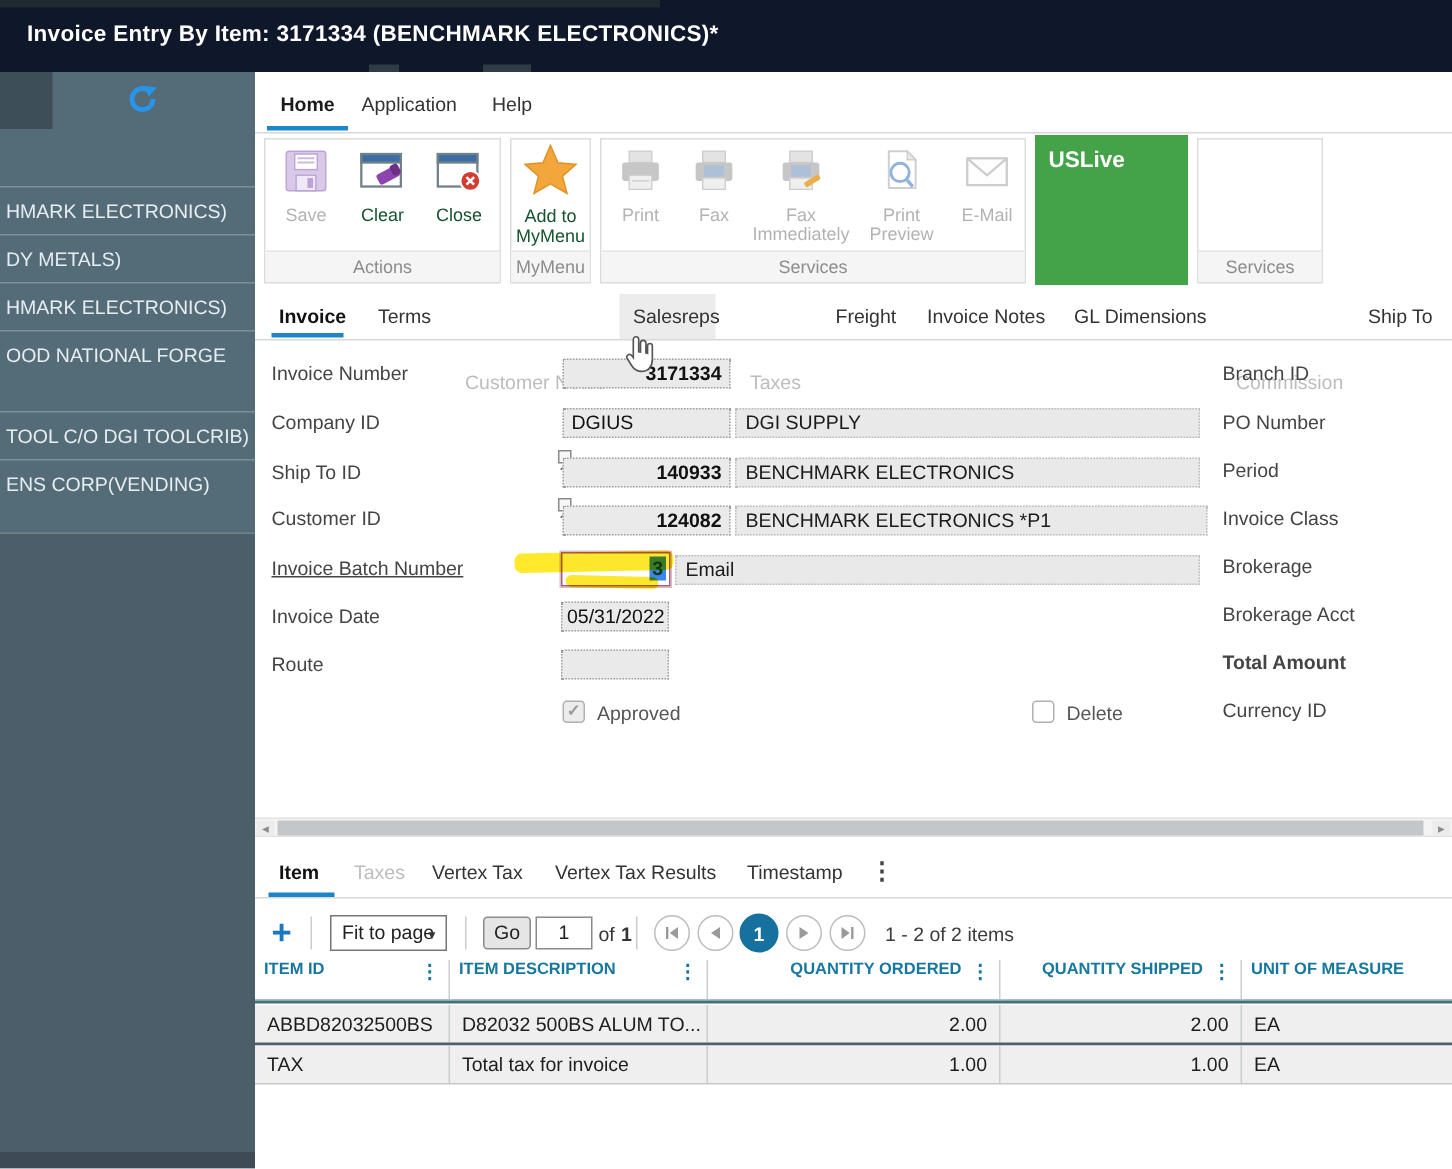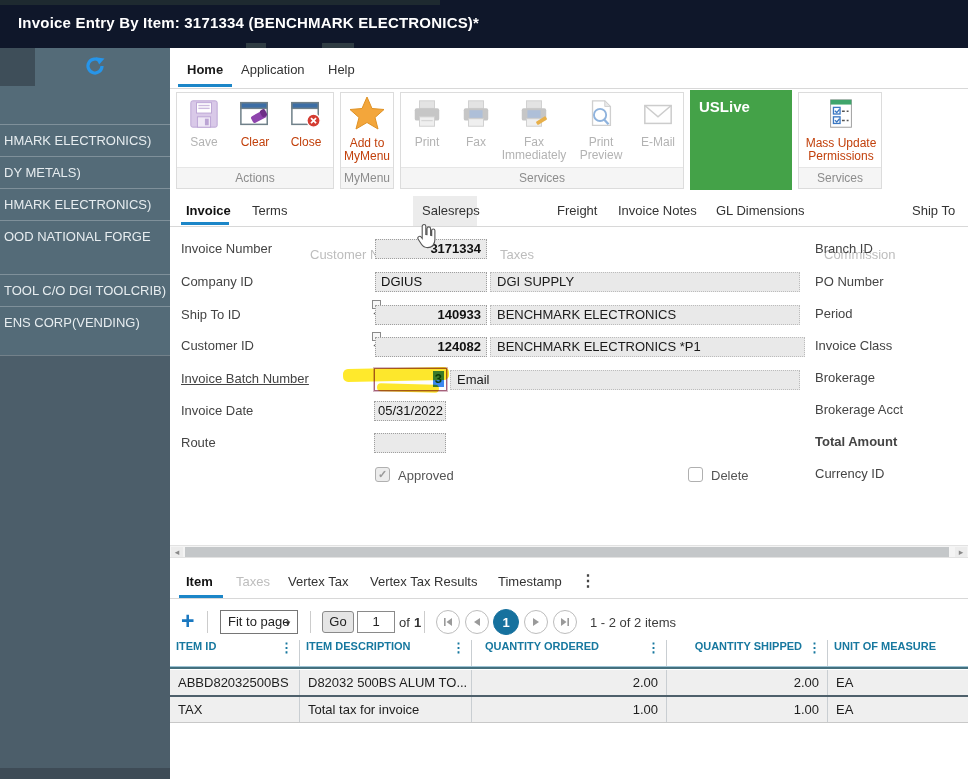--- a/index.html
+++ b/index.html
@@ -21,21 +21,21 @@
   
   .menu-item{top:62px;font-size:13px;color:#333;cursor:pointer;}
   .menu-item.active{font-weight:bold;color:#1a1a1a;}
   .menu-underline{height:3px;background:#1c86c8;}
   .hline{background:#d8d8d8;height:1px;}
   
   .rgroup{border:1px solid #dcdcdc;background:#fff;box-sizing:border-box;}
   .rgroup .glabel{position:absolute;left:0;bottom:0;width:100%;height:20px;background:#f5f5f5;border-top:1px solid #e6e6e6;
                   color:#8c8c8c;font-size:12px;text-align:center;line-height:20px;}
   .rbtn{position:absolute;text-align:center;cursor:pointer;}
-  .rbtn .lbl{font-size:12px;color:#c2410c;line-height:13px;margin-top:2px;}
+  .rbtn .lbl{font-size:12px;color:#14532d;line-height:13px;margin-top:2px;}
   .rbtn.disabled .lbl{color:#b3b3b3;cursor:default;}
   .rbtn .ic{display:block;margin:0 auto;}
   .uslive{background:#44a248;color:#fff;font-size:15px;font-weight:bold;box-sizing:border-box;padding:8px 0 0 9px;}
   
   .ftab{top:203px;font-size:13px;color:#333;cursor:pointer;white-space:nowrap;}
   .ftab.active{color:#111;font-weight:bold;}
   .ftab.disabled{color:#bdbdbd;cursor:default;margin-top:44px;}
   .tab-hover-bg{background:#ececec;}
   .tab-underline{height:3px;background:#1c86c8;}
   
@@ -231,35 +231,20 @@
       <div class="lbl">E-Mail</div>
     </div>
     <div class="glabel">Services</div>
   </div>
 
   <div class="abs uslive" style="left:690px;top:90px;width:102px;height:100px;">
     <span>USLive</span>
   </div>
 
   <div class="abs rgroup" style="left:798px;top:92px;width:84px;height:97px;">
-    <div class="rbtn" style="left:4px;top:4px;width:76px;">
-      <span class="ic">
-        <svg width="34" height="34" viewBox="0 0 36 36">
-          <rect x="7" y="3" width="22" height="29" fill="#fff" stroke="#9b9b9b"></rect>
-          <rect x="7" y="3" width="22" height="5" fill="#3fa56b"></rect>
-          <rect x="10" y="11" width="7" height="7" fill="#fff" stroke="#3b78c2" stroke-width="1.4"></rect>
-          <path d="M11.5 14.5 l2 2 l3-3.5" fill="none" stroke="#3b78c2" stroke-width="1.4"></path>
-          <line x1="19" y1="15" x2="26" y2="15" stroke="#555" stroke-width="1.6" stroke-dasharray="3,2"></line>
-          <rect x="10" y="21" width="7" height="7" fill="#fff" stroke="#3b78c2" stroke-width="1.4"></rect>
-          <path d="M11.5 24.5 l2 2 l3-3.5" fill="none" stroke="#3b78c2" stroke-width="1.4"></path>
-          <line x1="19" y1="25" x2="26" y2="25" stroke="#555" stroke-width="1.6" stroke-dasharray="3,2"></line>
-        </svg>
-      </span>
-      <div class="lbl">Mass Update Permissions</div>
-    </div>
     <div class="glabel">Services</div>
   </div>
 
   <div class="abs tab-hover-bg" style="left:413px;top:196px;width:64px;height:30px;"></div>
   <div class="abs ftab active" style="left:186px;">Invoice</div>
   <div class="abs ftab" style="left:252px;">Terms</div>
   <div class="abs ftab disabled" style="left:310px;">Customer Notes</div>
   <div class="abs ftab" style="left:422px;">Salesreps</div>
   <div class="abs ftab disabled" style="left:500px;">Taxes</div>
   <div class="abs ftab" style="left:557px;">Freight</div>
@@ -384,21 +369,21 @@
 
   <div class="abs" style="left:170px;top:640px;width:798px;height:26px;border-bottom:1px solid #9cc3d4;">
     <div class="gh" style="left:0;width:130px;">
       <span class="glbl">ITEM ID</span>
       <span class="dots">⋮</span>
     </div>
     <div class="gh" style="left:130px;width:172px;">
       <span class="glbl">ITEM DESCRIPTION</span>
       <span class="dots">⋮</span>
     </div>
-    <div class="gh right" style="left:302px;width:195px;gap:42px;">
+    <div class="gh right" style="left:302px;width:195px;">
       <span class="glbl">QUANTITY ORDERED</span>
       <span class="dots">⋮</span>
     </div>
     <div class="gh right" style="left:497px;width:161px;">
       <span class="glbl">QUANTITY SHIPPED</span>
       <span class="dots">⋮</span>
     </div>
     <div class="gh" style="left:658px;width:140px;border-right:none;">
       <span class="glbl">UNIT OF MEASURE</span>
     </div>

